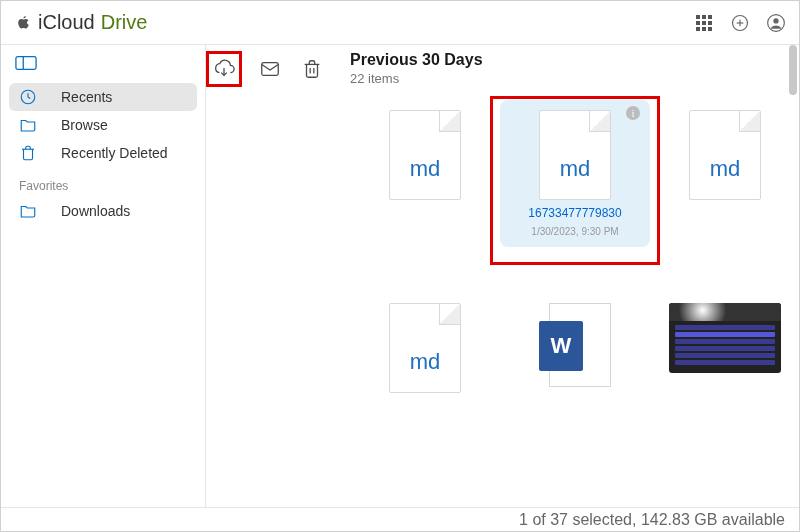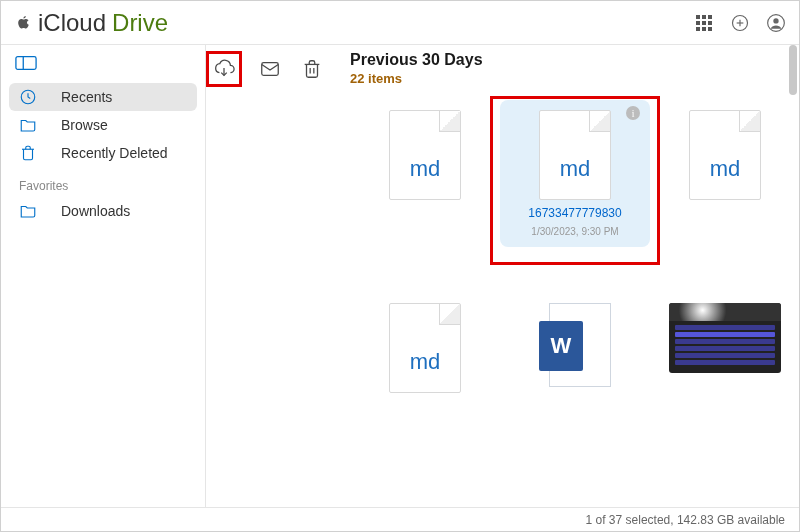--- a/index.html
+++ b/index.html
@@ -7,21 +7,21 @@
     font-family: -apple-system, BlinkMacSystemFont, "Segoe UI", Helvetica, Arial, sans-serif;
     width: 800px; height: 532px; overflow: hidden;
     background: #fff; color: #333;
     border: 1px solid #d0d0d0;
   }
   
   .header {
     height: 44px; display: flex; align-items: center;
     padding: 0 12px 0 14px; border-bottom: 1px solid #e5e5e5;
   }
-  .brand { display: flex; align-items: center; gap: 6px; font-size: 24px; font-weight: 500; }
+  .brand { display: flex; align-items: center; gap: 6px; font-size: 20px; font-weight: 500; }
   .brand .apple { width: 17px; height: 17px; fill: #555; }
   .brand .t1 { color: #333; }
   .brand .t2 { color: #4d7c0f; font-weight: 400; }
   .header-right { margin-left: auto; display: flex; align-items: center; gap: 14px; }
   .hicon { width: 22px; height: 22px; display:flex; align-items:center; justify-content:center; cursor:pointer; }
   .hicon svg { width: 20px; height: 20px; stroke: #666; fill: none; stroke-width:1.4; }
   .grid9 { display:grid; grid-template-columns:repeat(3,4px); grid-template-rows:repeat(3,4px); gap:2px; }
   .grid9 span { background:#555; width:4px; height:4px; }
   
   .body { display:flex; height: calc(100% - 44px - 24px); }
@@ -41,21 +41,21 @@
   .side-section-label { font-size: 12px; color:#888; margin: 12px 0 4px 10px; }
   
   .main { flex:1; position:relative; display:flex; overflow:hidden; }
   .toolbar { height:48px; display:flex; align-items:center; justify-content:center; gap:14px; }
   .tbtn { width:28px; height:28px; display:flex; align-items:center; justify-content:center; cursor:pointer; }
   .tbtn svg { width:22px; height:22px; stroke:#4a4a4a; fill:none; stroke-width:1.4; }
   .highlight-box { border: 3px solid #e00000; padding:1px; }
   .content { flex:1; overflow:auto; padding: 0 24px 20px 24px; position:relative; }
   .section-head { margin: 6px 0 14px 0; }
   .section-head .title { font-size: 16px; font-weight:600; color:#1a1a1a; }
-  .section-head .count { font-size: 13px; color:#a16207; margin-top:2px;font-weight:bold; }
+  .section-head .count { font-size: 13px; color:#737373; margin-top:2px; }
   .grid {
     display:grid;
     grid-template-columns: repeat(3, 150px);
     justify-content: space-around;
     row-gap: 46px;
   }
   .file {
     display:flex; flex-direction:column; align-items:center; gap:6px;
     padding: 10px 4px; border-radius:8px; position:relative;
   }
@@ -90,21 +90,21 @@
   .thumb .top { height:18px; width:100%; background: radial-gradient(circle at 30% 40%, #fff 0, #333 30%); }
   .thumb .rows { padding:2px 6px; }
   .thumb .row { height:5px; background:#3a3a8f; margin:2px 0; border-radius:1px; }
   .thumb .row.sel { background:#5656d9; }
   .fname { font-size:12px; color:#0066cc; text-align:center; max-width:150px; white-space:nowrap; overflow:hidden; text-overflow:ellipsis;}
   .fmeta { font-size:10px; color:#999;text-align:center; }
   .red-outline { position:absolute; border:3px solid #e00000; pointer-events:none; }
   
   .footer {
     height:24px; border-top:1px solid #e5e5e5; display:flex; align-items:center;
-    justify-content:flex-end; padding:0 14px; font-size:12px; color:#666;
+    justify-content:flex-end; padding:0 14px; font-size:16px; color:#666;
   }
   
   .sb { position:absolute; right:2px; top:0; width:8px; height:50px; background:#c8c8c8; border-radius:4px; }
 </style>
 </head>
 <body>
 
 <div class="header">
   <div class="brand">
     <svg class="apple" viewBox="0 0 16 16">

